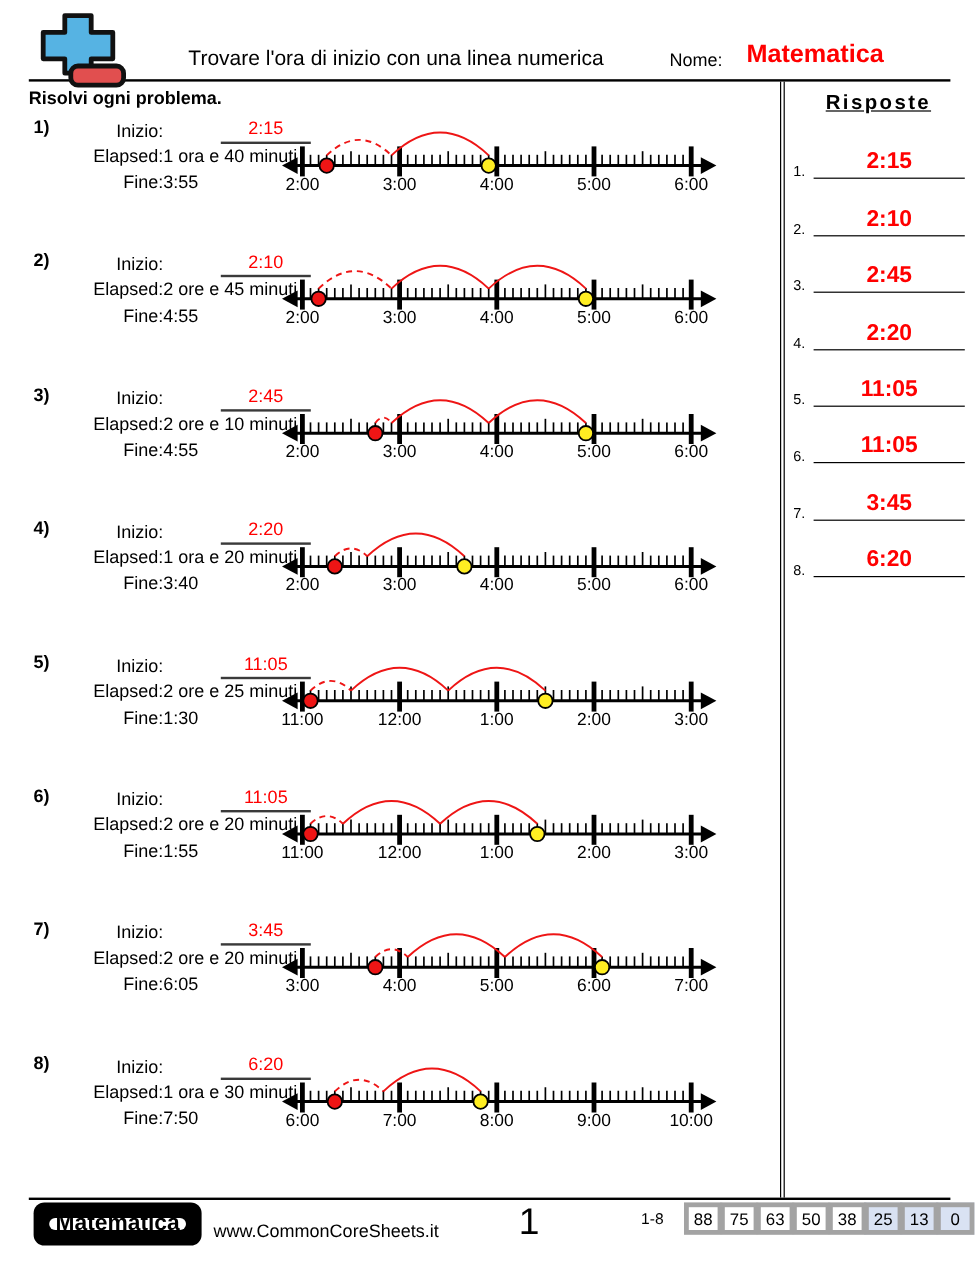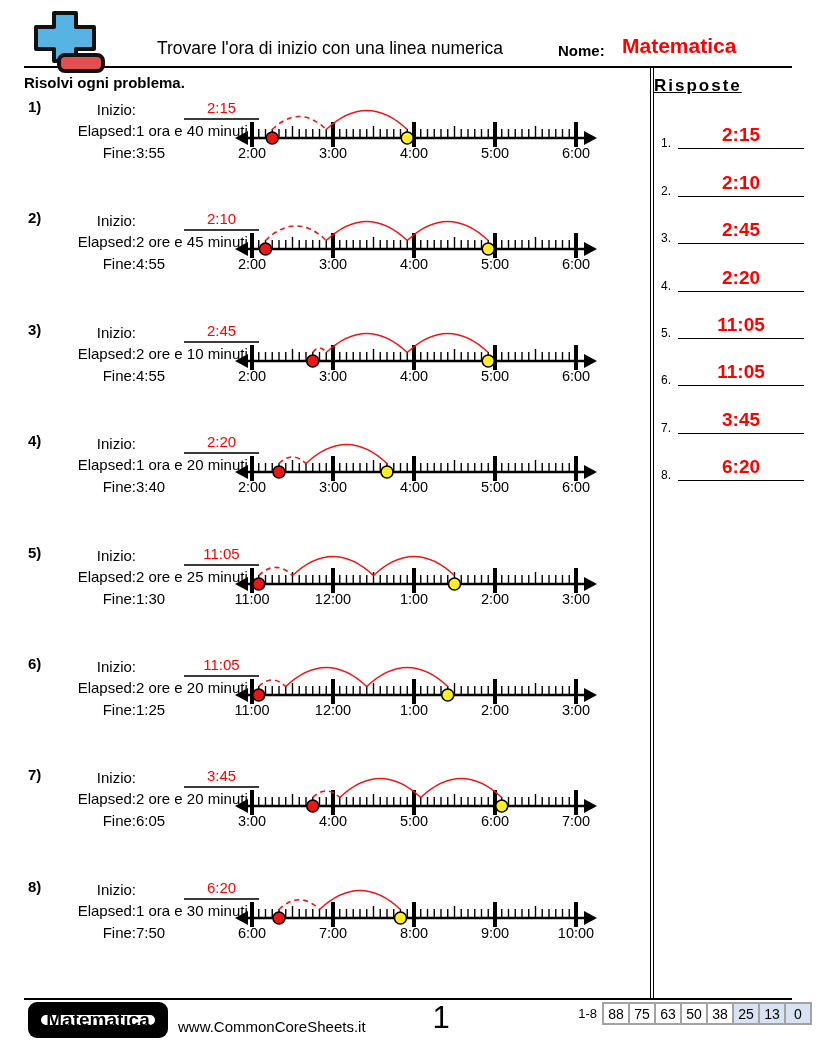--- a/index.html
+++ b/index.html
@@ -2,21 +2,21 @@
 <html style="--red: #ff0000; --hl: #d9e2f3;"><head>
 <meta charset="utf-8">
 <style>
   html,body{margin:0;padding:0;background:#fff;}
   body{width:816px;height:1056px;position:relative;font-family:"Liberation Sans",sans-serif;color:#000;overflow:hidden;}
 
   
   .hdr{position:absolute;left:24px;right:24px;top:0;height:66px;border-bottom:2.5px solid #000;}
   .logo{position:absolute;left:26px;top:10px;width:84px;height:66px;z-index:5;}
   .title{position:absolute;left:60px;top:38px;width:540px;text-align:center;font-size:17.5px;}
-  .nome{position:absolute;left:558px;top:42px;font-size:15px;font-weight:bold;}
+  .nome{position:absolute;left:558px;top:42px;font-size:15px;}
   .soluzioni{position:absolute;left:622px;top:34px;font-size:21px;font-weight:bold;color:var(--red);}
 
   
   .main{position:absolute;left:24px;top:68px;width:786px;height:930px;display:flex;}
   .probs{width:626px;}
   .anscol{flex:1;border-left:4px double #000;position:relative;}
 
   .instr{font-weight:bold;font-size:15px;padding:6px 0 0 0;height:20px;}
 
   .problem{position:relative;height:111.4px;}
@@ -25,38 +25,38 @@
   .prow{display:flex;line-height:22px;}
   .prow.r1{height:24px;align-items:flex-end;line-height:20px;gap:46px;}
   .plabel{display:inline-block;width:82px;text-align:right;white-space:pre;}
   .pval{white-space:pre;}
   .blank{flex:1;border-bottom:2px solid #3a3a3a;text-align:center;margin-left:2px;}
   .blank .red{color:var(--red);font-size:15px;}
   svg.nline{position:absolute;left:208px;top:4px;width:368px;height:66px;overflow:visible;}
   svg.nline text{font-family:"Liberation Sans",sans-serif;}
 
   
-  .anshead{margin-top:8px;font-size:17px;font-weight:bold;text-decoration:underline;letter-spacing:2px;}
+  .anshead{margin-top:8px;text-align:center;font-size:17px;font-weight:bold;text-decoration:underline;letter-spacing:2px;}
   .anslist{margin-top:16px;}
   .ansRow{position:relative;height:47.4px;}
   .ansRow .n{position:absolute;left:7px;bottom:9px;font-size:12px;}
   .ansRow .line{position:absolute;left:24px;right:6px;bottom:10px;border-bottom:1.5px solid #000;}
   .ansRow .v{position:absolute;left:24px;right:6px;bottom:13px;text-align:center;color:var(--red);font-weight:bold;font-size:19px;}
 
   
   .footer{position:absolute;left:0;right:0;top:998px;height:58px;}
   .fline{position:absolute;top:0;left:24px;width:768px;border-top:2.5px solid #000;}
   .brand{position:absolute;left:28px;top:4px;width:140px;height:36px;background:#000;border-radius:9px;padding:13px;box-sizing:border-box;}
   .brand .pill{width:100%;height:100%;background:#fff;border-radius:15px;display:flex;align-items:center;justify-content:center;font-weight:bold;font-size:19px;}
   .url{position:absolute;left:178px;top:20px;font-size:15px;}
   .pageno{position:absolute;left:0;right:0;top:2px;text-align:center;padding-left:66px;font-size:31px;}
   .score{position:absolute;right:4px;top:4px;display:flex;align-items:center;}
-  .score .lbl{margin-right:7px;font-size:13px;text-align:center;}
+  .score .lbl{margin-right:19px;font-size:13px;text-align:center;}
   .cells{display:flex;}
-  .cell{min-width:20px;height:19px;padding:0 2px;border:2px solid #a3a3a3;margin-left:-2px;display:flex;align-items:center;justify-content:center;font-size:14px;background:#fff;}
+  .cell{min-width:20px;height:19px;padding:0 2px;border:4px solid #a3a3a3;margin-left:-2px;display:flex;align-items:center;justify-content:center;font-size:14px;background:#fff;}
   .cell.hl{background:var(--hl);}
 </style>
 </head>
 <body>
 
 <div class="hdr"></div>
 <svg class="logo" viewBox="0 0 84 66">
   <path d="M28 3 H50 V17 H68 V39 H50 V51 H28 V39 H10 V17 H28 Z" id="logo-plus" fill="#56b3e3" stroke="#111" stroke-width="4" stroke-linejoin="round"></path>
   <rect x="33" y="45" width="44" height="16" rx="6" fill="#e14f4f" stroke="#111" stroke-width="4"></rect>
 </svg>
@@ -482,21 +482,21 @@
       <div class="prow r1">
         <span class="plabel">Inizio:</span>
         <span class="blank"><span class="red">11:05</span></span>
       </div>
       <div class="prow">
         <span class="plabel">Elapsed:</span>
         <span class="pval">2 ore e 20 minuti</span>
       </div>
       <div class="prow">
         <span class="plabel">Fine:</span>
-        <span class="pval">1:25</span>
+        <span class="pval">1:55</span>
       </div>
     </div>
     <svg class="nline" viewBox="0 0 364 66">
             <line x1="8" y1="40" x2="356" y2="40" stroke="#000" stroke-width="2.5"></line>
             <polygon points="1,40 14,33 14,47" fill="#000"></polygon>
             <polygon points="363,40 350,33 350,47" fill="#000"></polygon>
             <line x1="18" y1="24" x2="18" y2="49" stroke="#000" stroke-width="4"></line>
             <line x1="24.75" y1="31" x2="24.75" y2="40" stroke="#000" stroke-width="1.4"></line>
             <line x1="31.5" y1="31" x2="31.5" y2="40" stroke="#000" stroke-width="1.4"></line>
             <line x1="38.25" y1="31" x2="38.25" y2="40" stroke="#000" stroke-width="1.4"></line>

